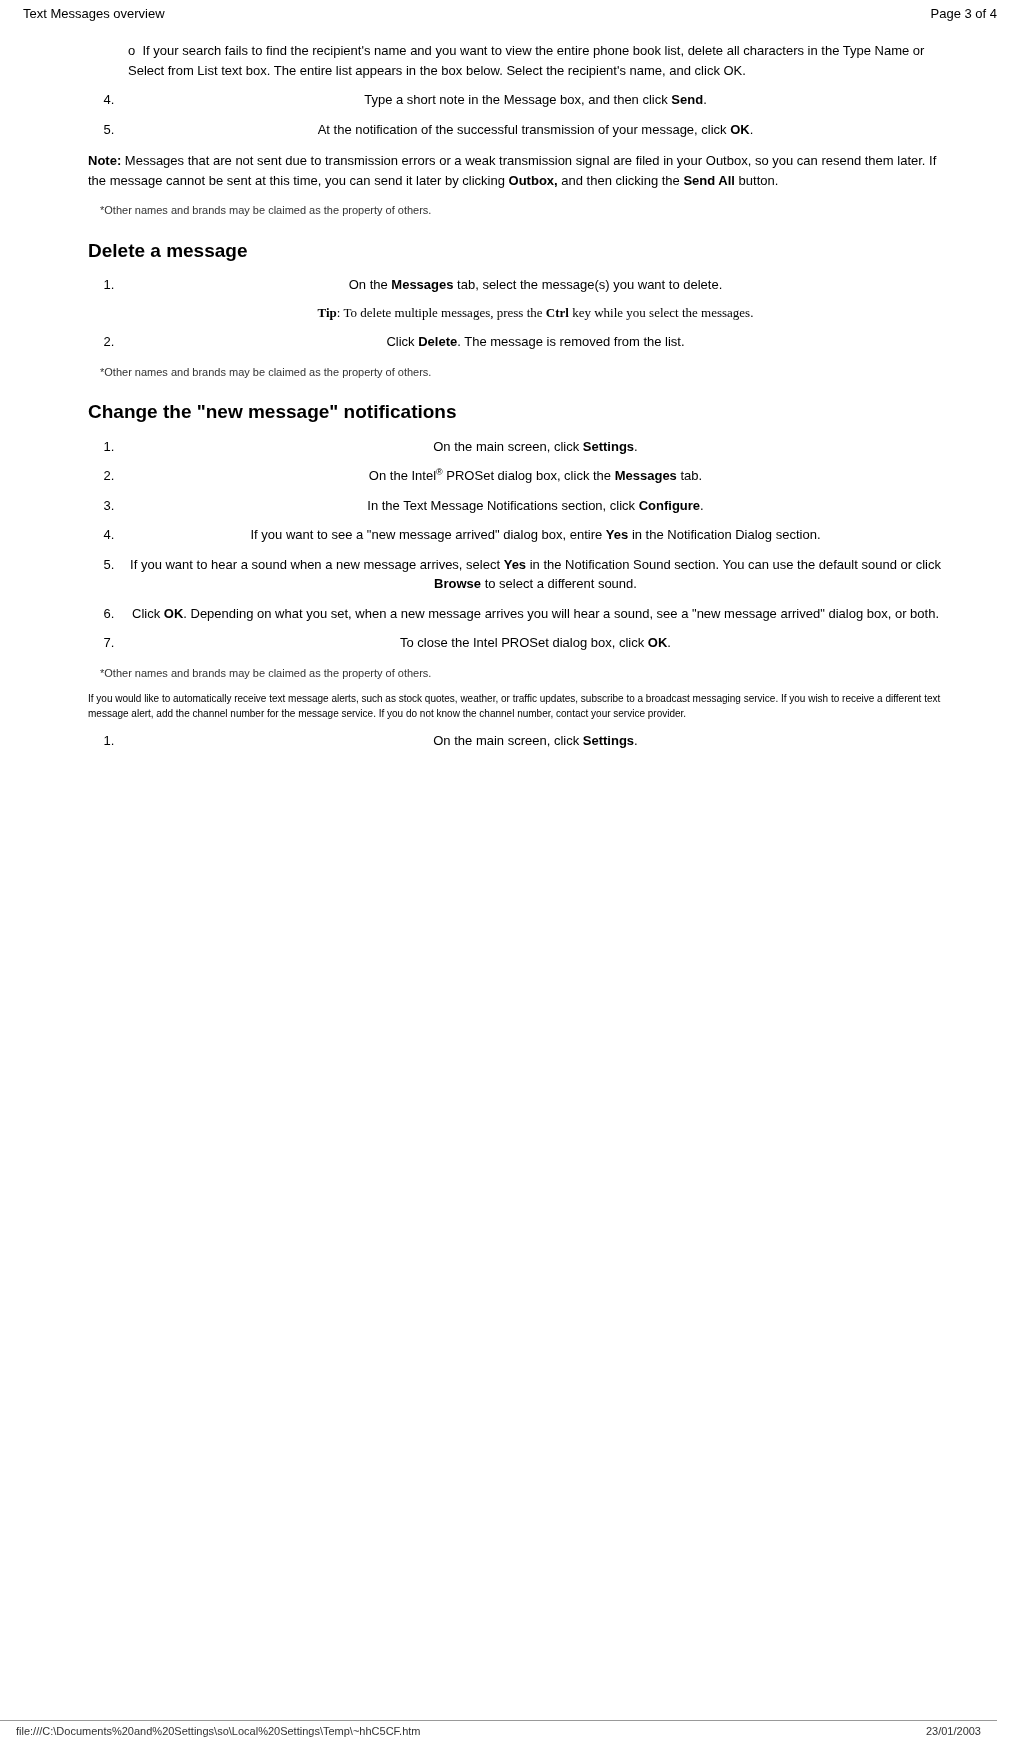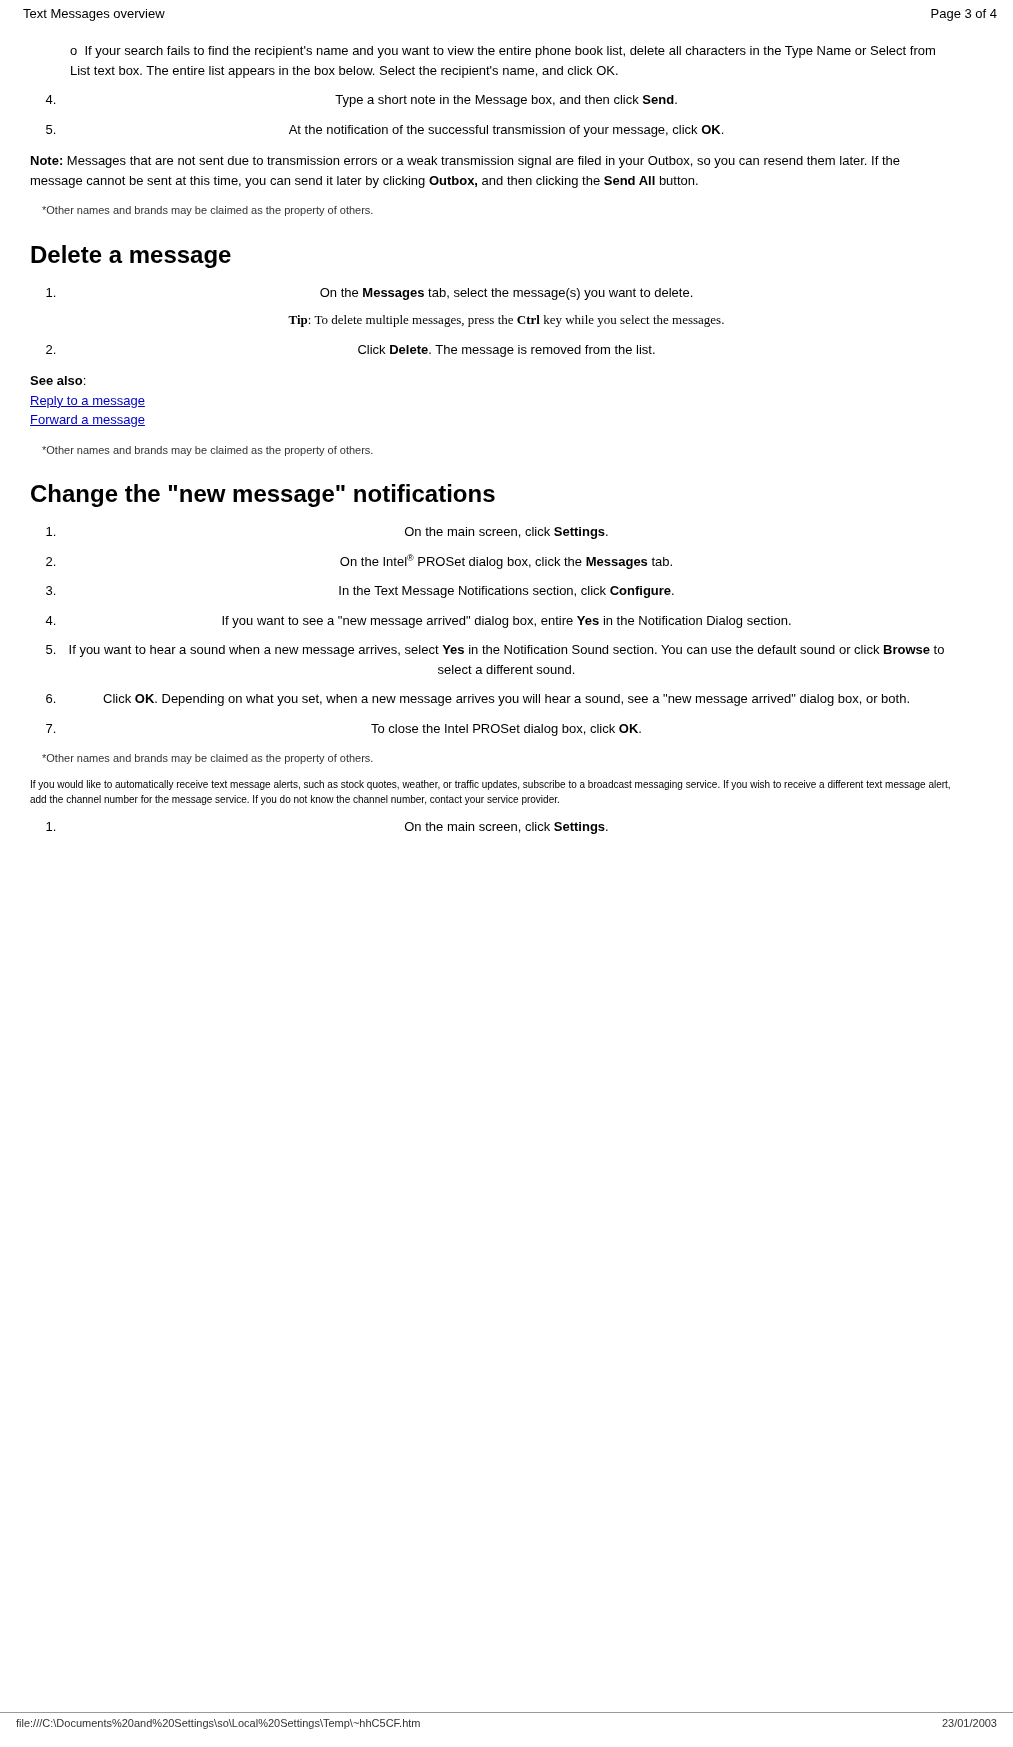--- a/index.html
+++ b/index.html
@@ -18,25 +18,25 @@
     }
     .page-header {
       display: flex;
       justify-content: space-between;
       padding: 6px 16px 4px 16px;
       border-bottom: none;
       font-size: 13px;
       margin-left: 7px;
     }
     .content {
-      padding: 10px 60px 60px 30px;
+      padding: 10px 60px 60px 88px;
       line-height: 1.5;
     }
     .section-heading {
-      font-size: 24px;
+      font-size: 19px;
       font-weight: bold;
       margin: 18px 0 10px 0;
     }
     .note-block {
       margin: 12px 0;
       font-size: 13px;
     }
     .note-block b {
       font-weight: bold;
     }
@@ -76,24 +76,24 @@
     .indent-block {
       margin-left: 40px;
       margin-top: 6px;
       margin-bottom: 6px;
       font-size: 13px;
     }
     .page-footer {
       position: absolute;
       bottom: 10px;
       left: 0;
-      right: 0;
+      right: 16px;
       display: flex;
       justify-content: space-between;
-      padding: 8px 16px;
+      padding: 0 16px;
       font-size: 11px;
       color: #333;
       border-top: 1px solid #999;
       padding-top: 4px;
     }
     sup {
       font-size: 9px;
       vertical-align: super;
     }
   </style>
@@ -137,25 +137,20 @@
       <span>On the </span><b>Messages</b><span> tab, select the message(s) you want to delete.</span>
       <div class="tip-block" style="margin-top:8px;">
         <b>Tip</b><span>: To delete multiple messages, press the </span><b>Ctrl</b><span> key while you select the messages.</span>
       </div>
     </li>
     <li>
       <span>Click </span><b>Delete</b><span>. The message is removed from the list.</span>
     </li>
   </ol>
 
-  <div class="see-also-block" style="margin-top:12px;">
-    <b>See also</b><span>:</span><br>
-    <a href="#">Reply to a message</a><br>
-    <a href="#">Forward a message</a>
-  </div>
 
   <div class="small-note" style="margin-top:12px;">
     <span>*Other names and brands may be claimed as the property of others.</span>
   </div>
 
   <div class="section-heading">
     <span>Change the "new message" notifications</span>
   </div>
 
   <ol>

